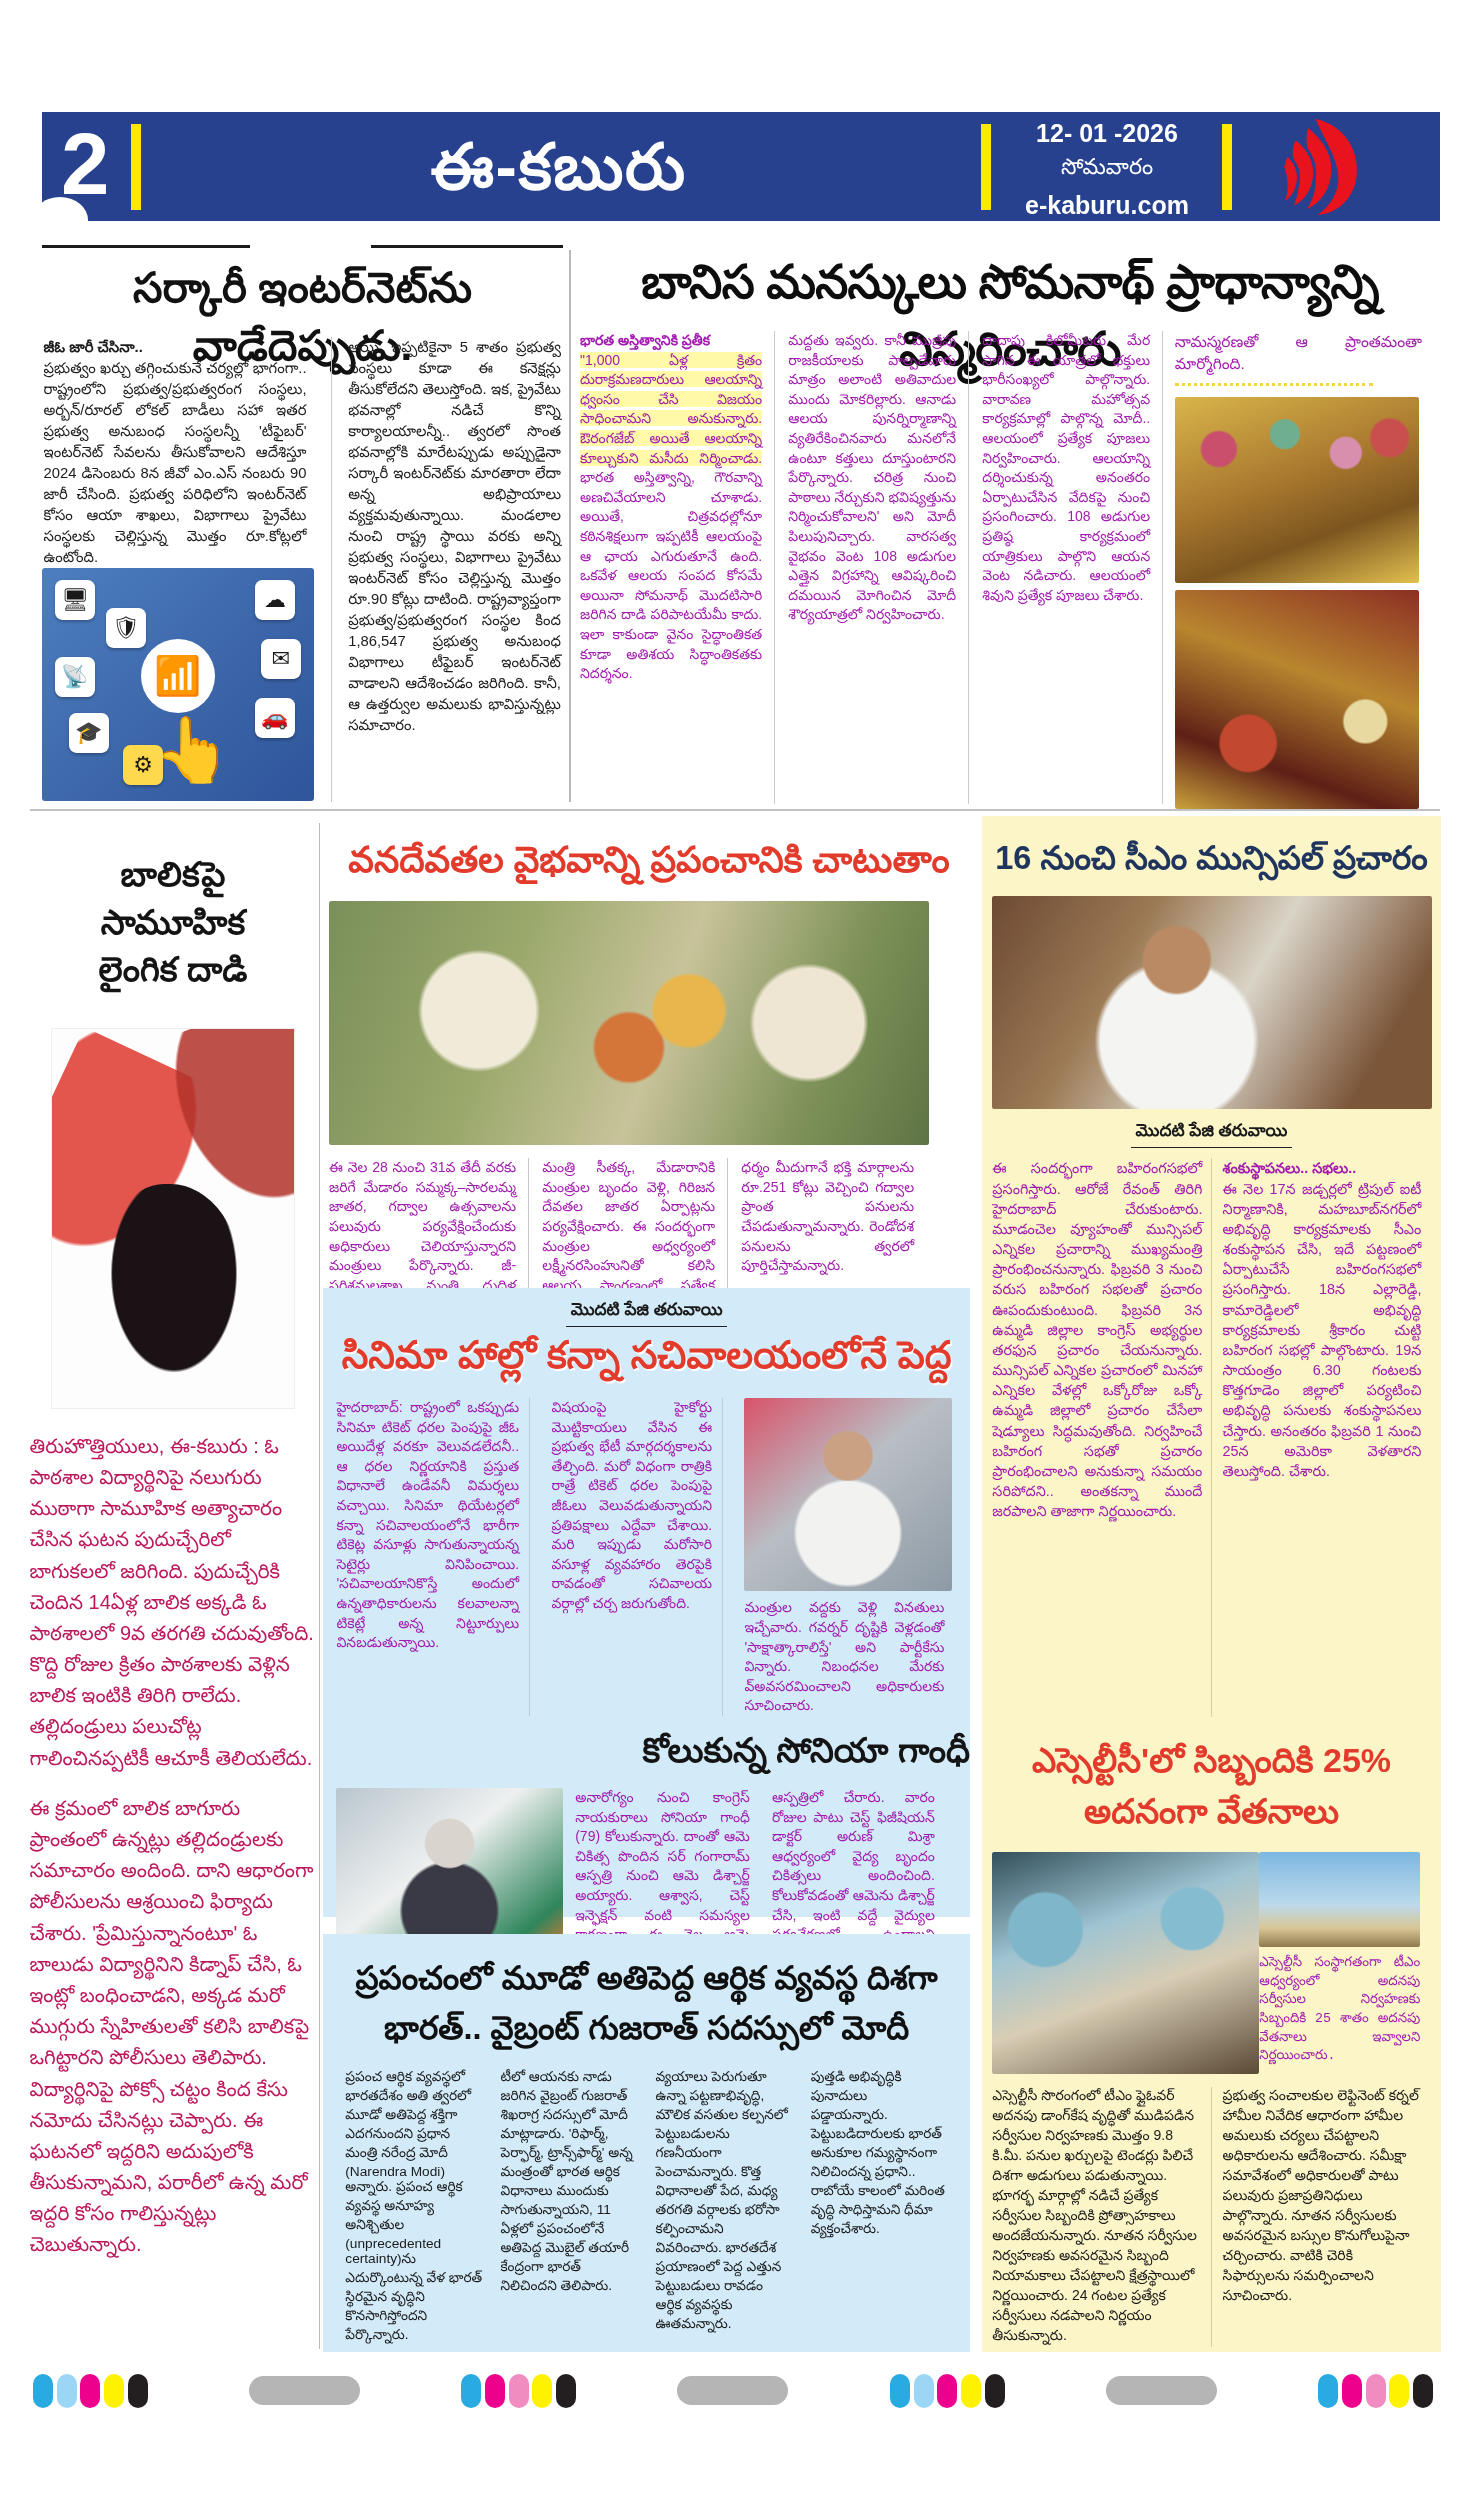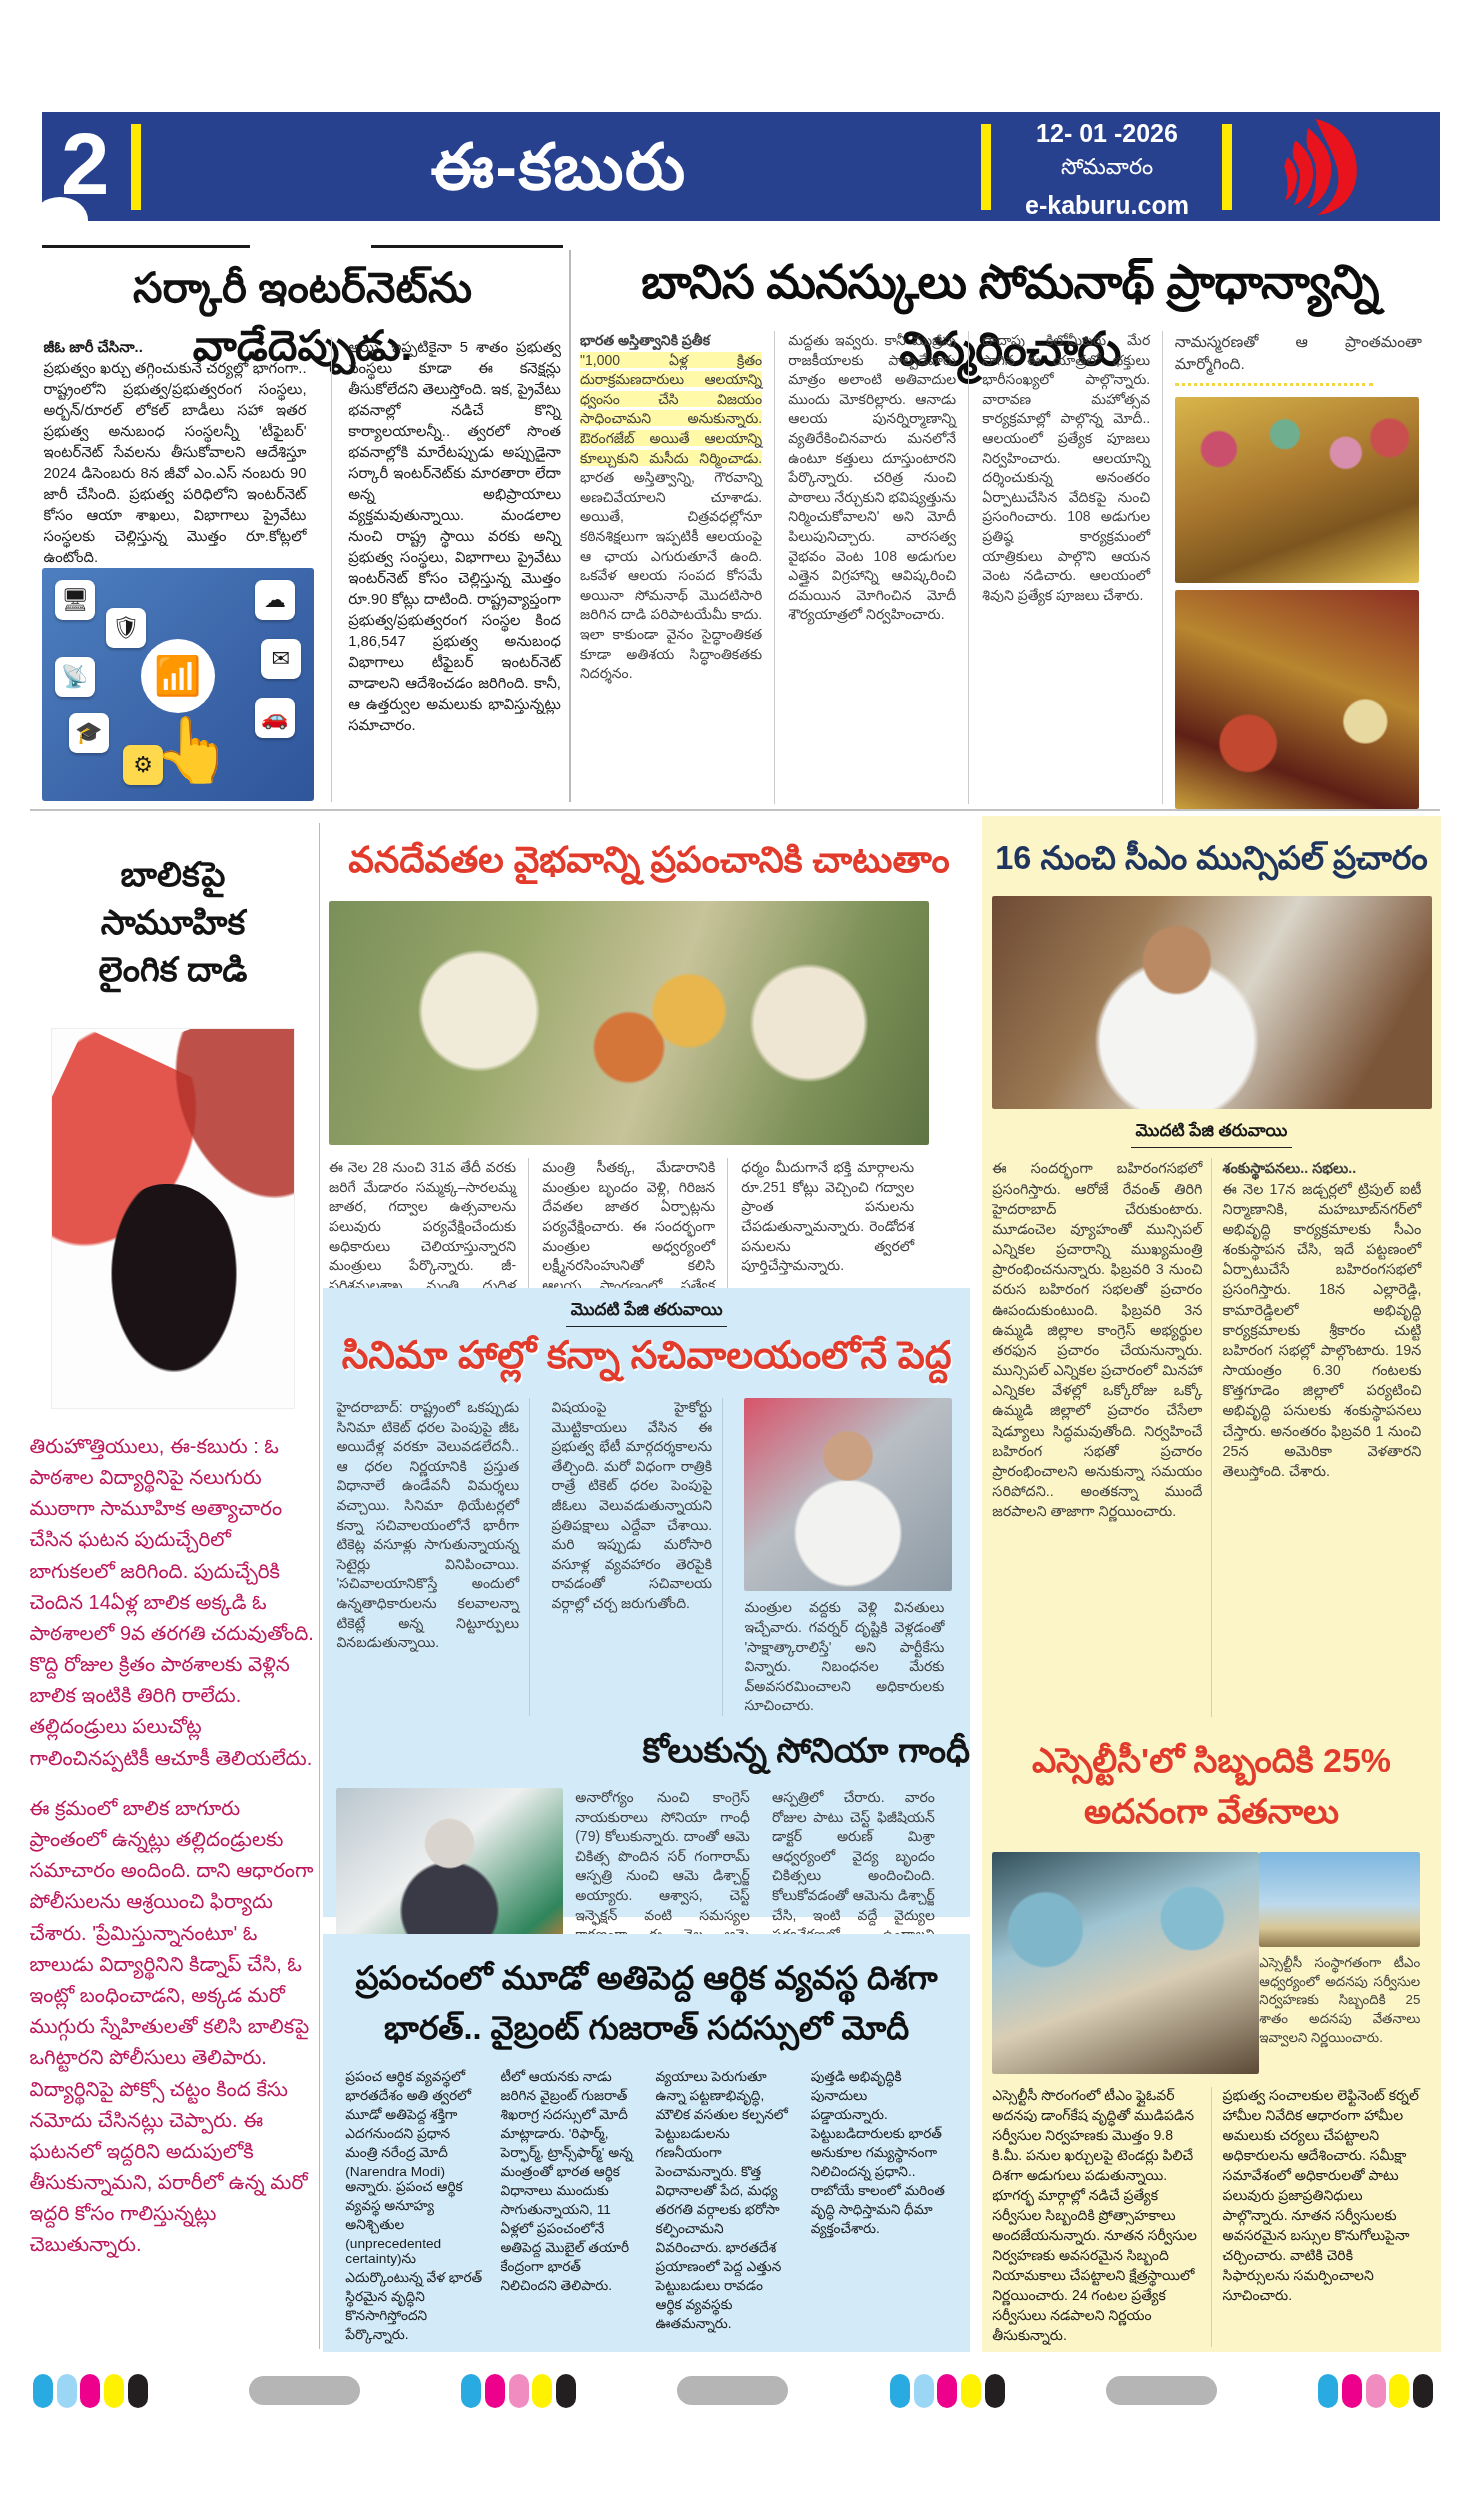--- a/index.html
+++ b/index.html
@@ -14,21 +14,21 @@
   .masthead { position:absolute; left:103px; top:17.7px; width:827px; text-align:center; font-size:64px; font-weight:800; color:#fff; letter-spacing:1.5px; }
   .dateblk { position:absolute; left:954px; top:7.4px; width:222px; text-align:center; color:#fff; }
   .dateblk .d1 { font-size:25px; font-weight:700; }
   .dateblk .d2 { font-size:22px; margin-top:5.9px; }
   .dateblk .d3 { font-size:25px; font-weight:700; margin-top:5.9px; }
   .hdr .deco-ellipse { position:absolute; left:-10.3px; bottom:-22px; width:56px; height:46px; background:#fff; border-radius:50%; }
   .logo { position:absolute; left:1218px; top:3px; width:111px; height:103px; }
 
   
   .body-txt { font-size:14.8px; line-height:1.42; text-align:justify; color:#1c1c1c; }
-  .body-sm { font-size:14px; line-height:1.4; text-align:justify; color:#404040; }
+  .body-sm { font-size:14px; line-height:1.4; text-align:justify; color:#a21caf; }
   .lead-bold { font-weight:700; }
   .cols { display:flex; }
   .cols > div + div { border-left:0.7px solid #c8c8c8; }
   .hl { background:#fff9a8; }
 
   
   .art-net { position:absolute; left:42px; top:245px; width:521px; height:558px; }
   .art-net .rule-l { position:absolute; left:0; top:0; width:208px; border-top:3px solid #1b1b1b; }
   .art-net .rule-r { position:absolute; left:329px; top:0; width:192px; border-top:3px solid #1b1b1b; }
   .art-net h1 { position:absolute; left:0; top:19px; width:100%; text-align:center; font-size:42px; font-weight:800; color:#111; }
@@ -126,21 +126,21 @@
       linear-gradient(120deg,#6d4a33 0%,#9c7a55 30%,#d9d4c8 55%,#7c5639 85%); }
   .ypanel .ycols { display:flex; padding:10.3px 10.3px 0; height:569px; }
   .ypanel .ycols .tc { width:219px; padding-right:8.9px; font-size:14.4px; }
   .ypanel .ycols .tc + .tc { border-left:0.7px solid #d9cf9a; padding-left:10.3px; }
   .h-rtc { font-size:34px; margin-top:17.7px; line-height:1.5; white-space:pre-line; }
   .ypanel .mediarow { display:flex; padding:14.8px 10.3px 0; }
   .ph-meeting { width:267px; height:222px; background:
       radial-gradient(circle at 20% 35%, #7fb6c9 0 14%, transparent 15%),
       radial-gradient(circle at 75% 30%, #86bcd0 0 12%, transparent 13%),
       linear-gradient(160deg,#33505c 0%,#9fc4d2 35%,#d8cdb4 60%,#5b4a36 100%); }
-  .ypanel .mediarow .sidecol { width:161px; margin-left:0; }
+  .ypanel .mediarow .sidecol { width:161px; margin-left:0;font-family:Liberation Mono, monospace; }
   .ph-building { width:161px; height:95px; background:linear-gradient(180deg,#7db7e0 0%,#bcd9ec 55%,#d9c796 80%,#8f7a4e 100%); }
   .ypanel .ycols2 { display:flex; padding:13.3px 10.3px 0; }
   .ypanel .ycols2 .tc { width:219px; padding-right:8.9px; font-size:14px; }
   .ypanel .ycols2 .tc + .tc { border-left:0.7px solid #d9cf9a; padding-left:10.3px; }
 
   
   .marks { position:absolute; left:33px; top:2372px; width:1400px; height:37px; display:flex; align-items:center; justify-content:space-between; }
   .pillgroup { display:flex; gap:3.7px; }
   .pill { width:20px; height:34px; border-radius:10.3px; }
   .regbar { width:111px; height:29.5px; border-radius:14.8px; background:#b5b5b5; }

